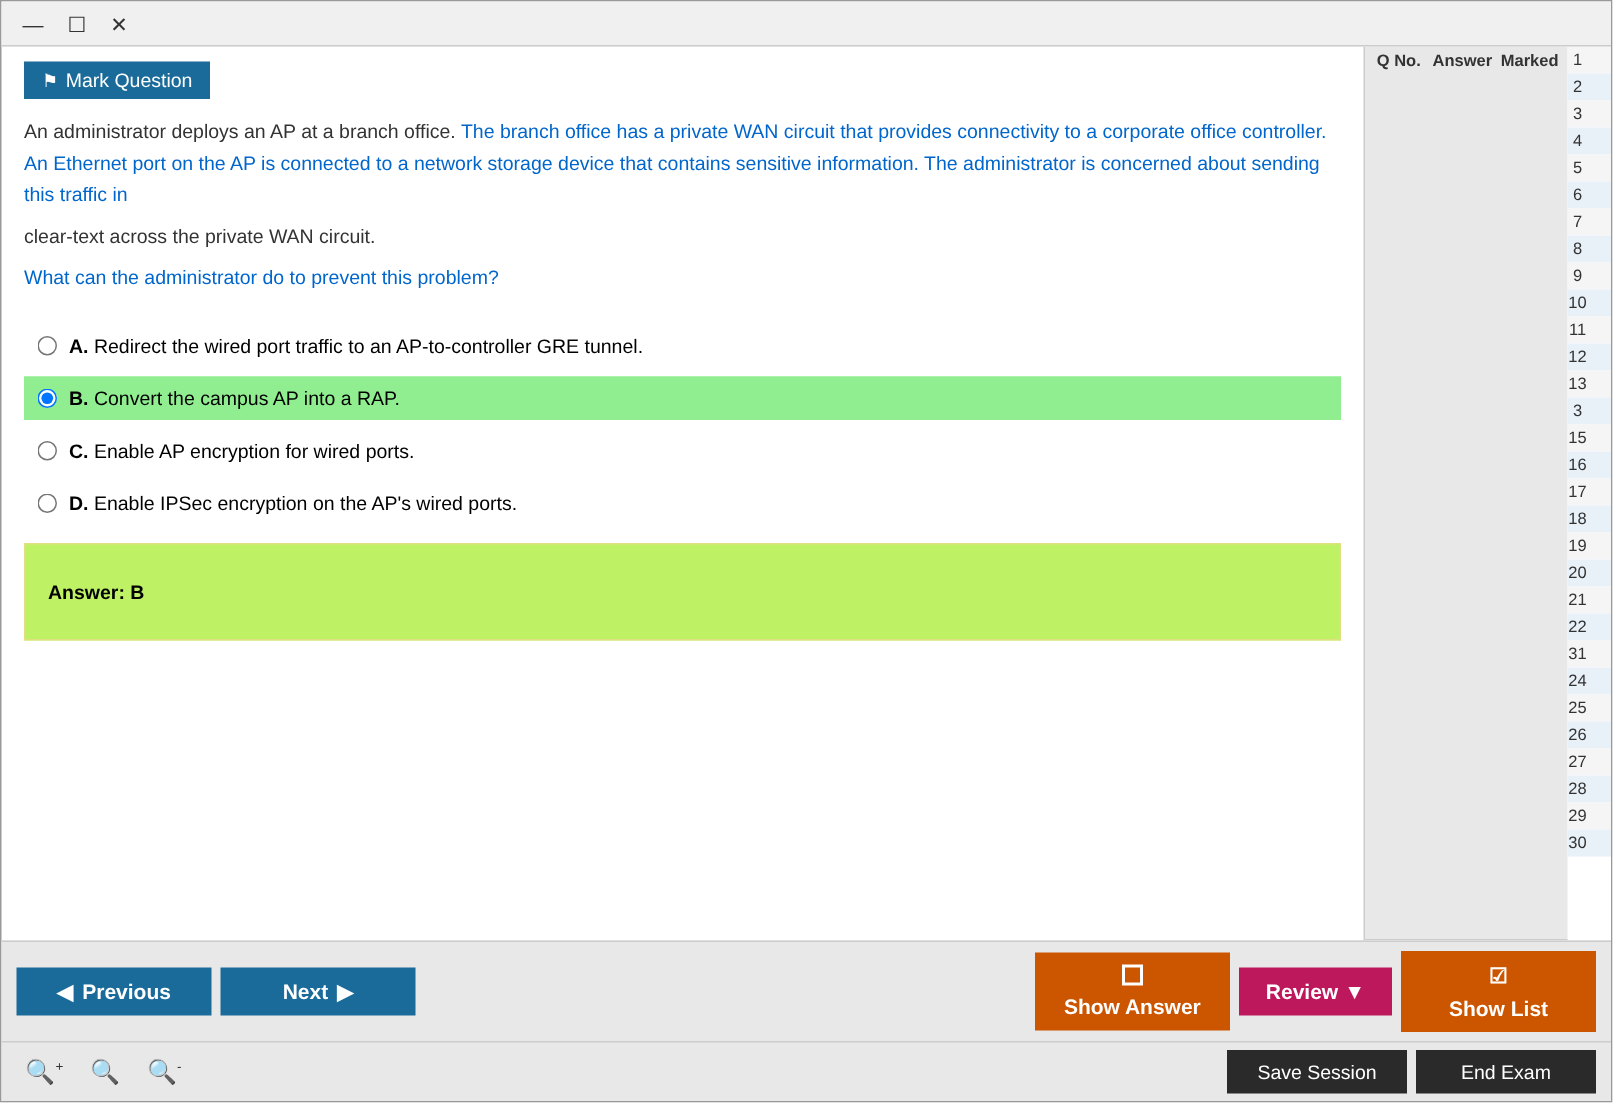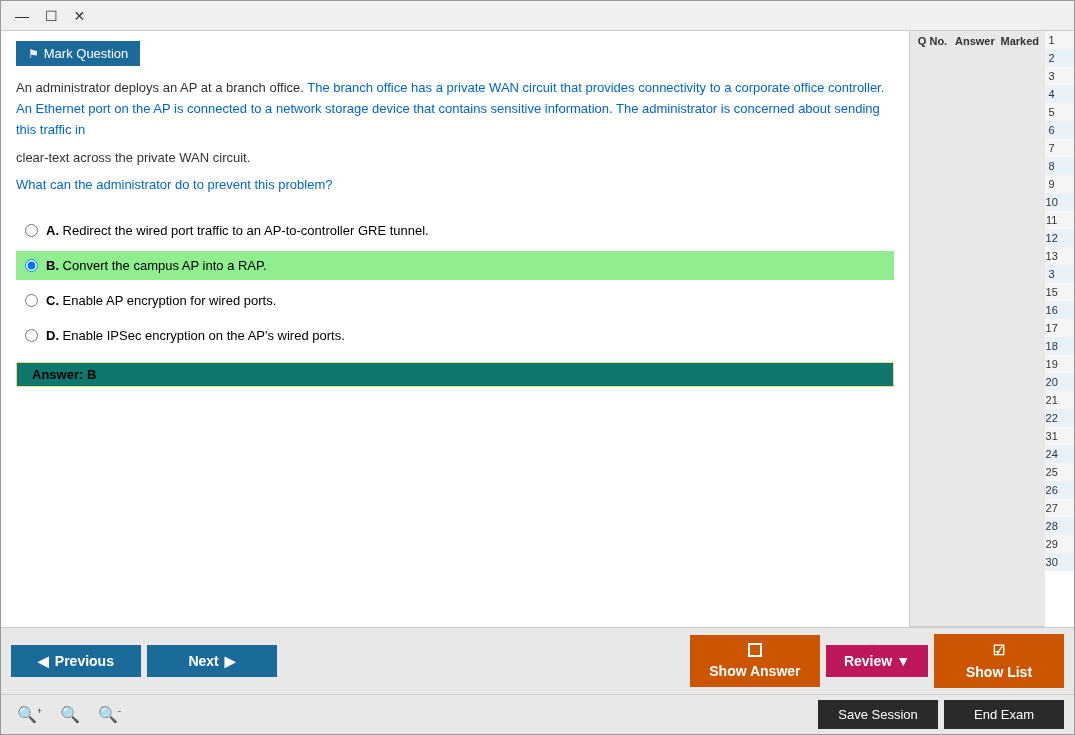--- a/index.html
+++ b/index.html
@@ -34,21 +34,21 @@
     
     
     .options { display: flex; flex-direction: column; gap: 6px; margin-bottom: 12px; }
     .option { display: flex; align-items: center; gap: 8px; padding: 6px 8px; font-size: 13px; color: #0066cc; cursor: pointer; border: 1px solid transparent; }
     .option.selected { background: #90EE90; border: 1px solid #90EE90; }
     .option input[type=radio] { margin: 0; }
     .option-label { color: #000000; }
     .option-label .letter { font-weight: bold; }
     
     
-    .answer-box { background: #0f766e; border: 1px solid #e0e080; padding: 4px 15px; margin-bottom: 10px; }
+    .answer-box { background: #bef264; border: 1px solid #e0e080; padding: 24px 15px; margin-bottom: 10px; }
     .answer-box .answer-text { font-weight: bold; font-size: 13px; }
     
     
     .right-panel { width: 165px; border-left: 1px solid #ccc; display: flex; flex-direction: row; overflow: hidden; }
     .right-panel-header { display: flex; background: #e8e8e8; border-bottom: 1px solid #ccc; padding: 4px 0; }
     .right-panel-header .col { font-size: 11px; font-weight: bold; color: #333; text-align: center; }
     .col-qno { width: 45px; }
     .col-answer { flex: 1; text-align: center; }
     .col-marked { width: 50px; text-align: center; }
     .q-list { flex: 1; overflow-y: scroll; }

